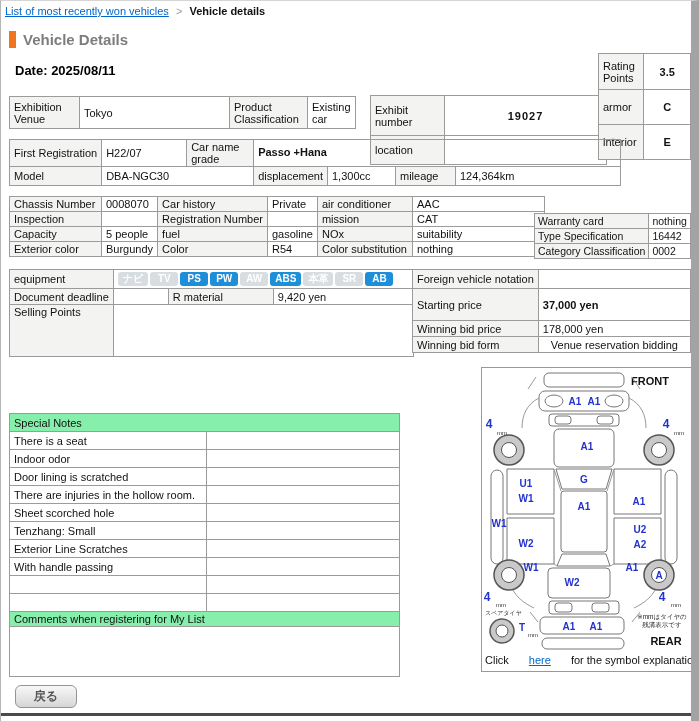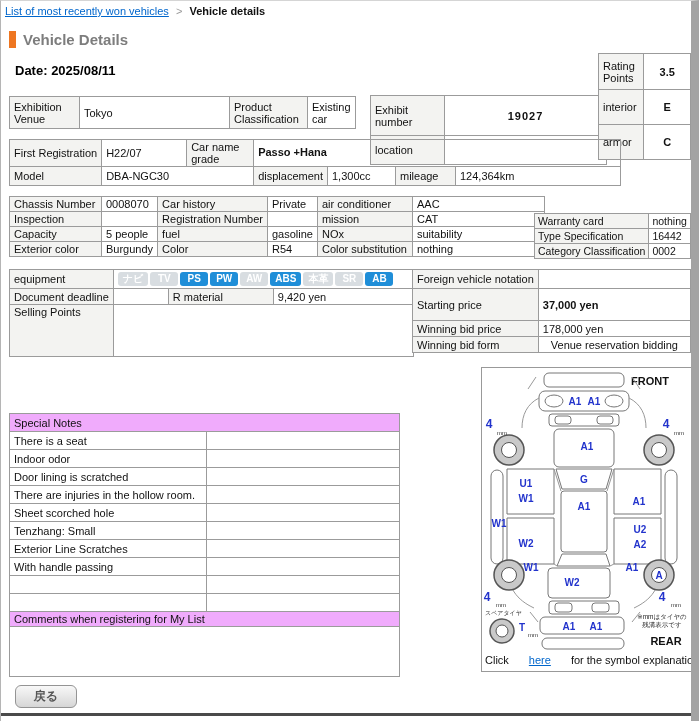--- a/index.html
+++ b/index.html
@@ -27,21 +27,21 @@
   .big-num{font-size:26px;font-weight:bold;text-align:center;letter-spacing:1px;}
   .pts{font-size:20px;font-weight:bold;text-align:center;}
   .grade{font-size:15px;font-weight:bold;text-align:center;}
   .reg-val{font-size:17px;}
   .carname{font-size:13px;font-weight:bold;white-space:pre-line;line-height:1.05;}
   .warr td{font-size:10.5px;padding:1px 3px;}
   .badge{display:inline-block;min-width:18px;text-align:center;border-radius:3px;background:#d8dde1;color:#fff;
          font-size:10px;font-weight:bold;padding:1px 5px;margin-right:2px;line-height:1.2;}
   .badge.on{background:#1f8ed8;}
   .notes td{height:15px;}
-  .hdr-row{background:#f0abfc;}
+  .hdr-row{background:#86efac;}
   .back-btn{position:absolute;left:14px;top:684px;width:62px;height:23px;
     background:linear-gradient(#f8f8f8,#d6d6d6);border:1px solid #949494;border-radius:6px;
     font-size:12px;font-weight:bold;color:#555;font-family:inherit;cursor:pointer;}
   .bottom-bar{position:absolute;left:0;top:712px;width:699px;height:3px;background:#4a4a4a;}
   .diagram-panel{border:1px solid #999;background:#fff;}
   .click-line{position:absolute;left:3px;bottom:5px;font-size:11px;color:#111;white-space:nowrap;}
   .click-line a{color:#0066cc;text-decoration:underline;margin:0 20px;}
   svg .outline{fill:none;stroke:#777;stroke-width:1;}
   svg .outline2{fill:none;stroke:#999;stroke-width:1;}
   svg .zl{fill:#2233cc;font-weight:bold;font-size:10px;text-anchor:middle;font-family:inherit;}
@@ -110,26 +110,26 @@
     <colgroup>
         <col style="width:46px">
         <col style="width:52px">
       </colgroup>
     <tbody>
         <tr style="height:36px">
       <td class="lbl wrap">Rating Points</td>
       <td class="pts">3.5</td>
     </tr>
     <tr style="height:35px">
+      <td class="lbl">armor</td>
+      <td class="grade">C</td>
+    </tr>
+    <tr style="height:35px">
       <td class="lbl">interior</td>
       <td class="grade">E</td>
-    </tr>
-    <tr style="height:35px">
-      <td class="lbl">armor</td>
-      <td class="grade">C</td>
     </tr>
   </tbody>
     </table>
 
   <table class="t abs" style="left:8px;top:138px;">
     <colgroup>
         <col style="width:80px">
         <col style="width:85px">
         <col style="width:67px">
         <col style="width:57px">

